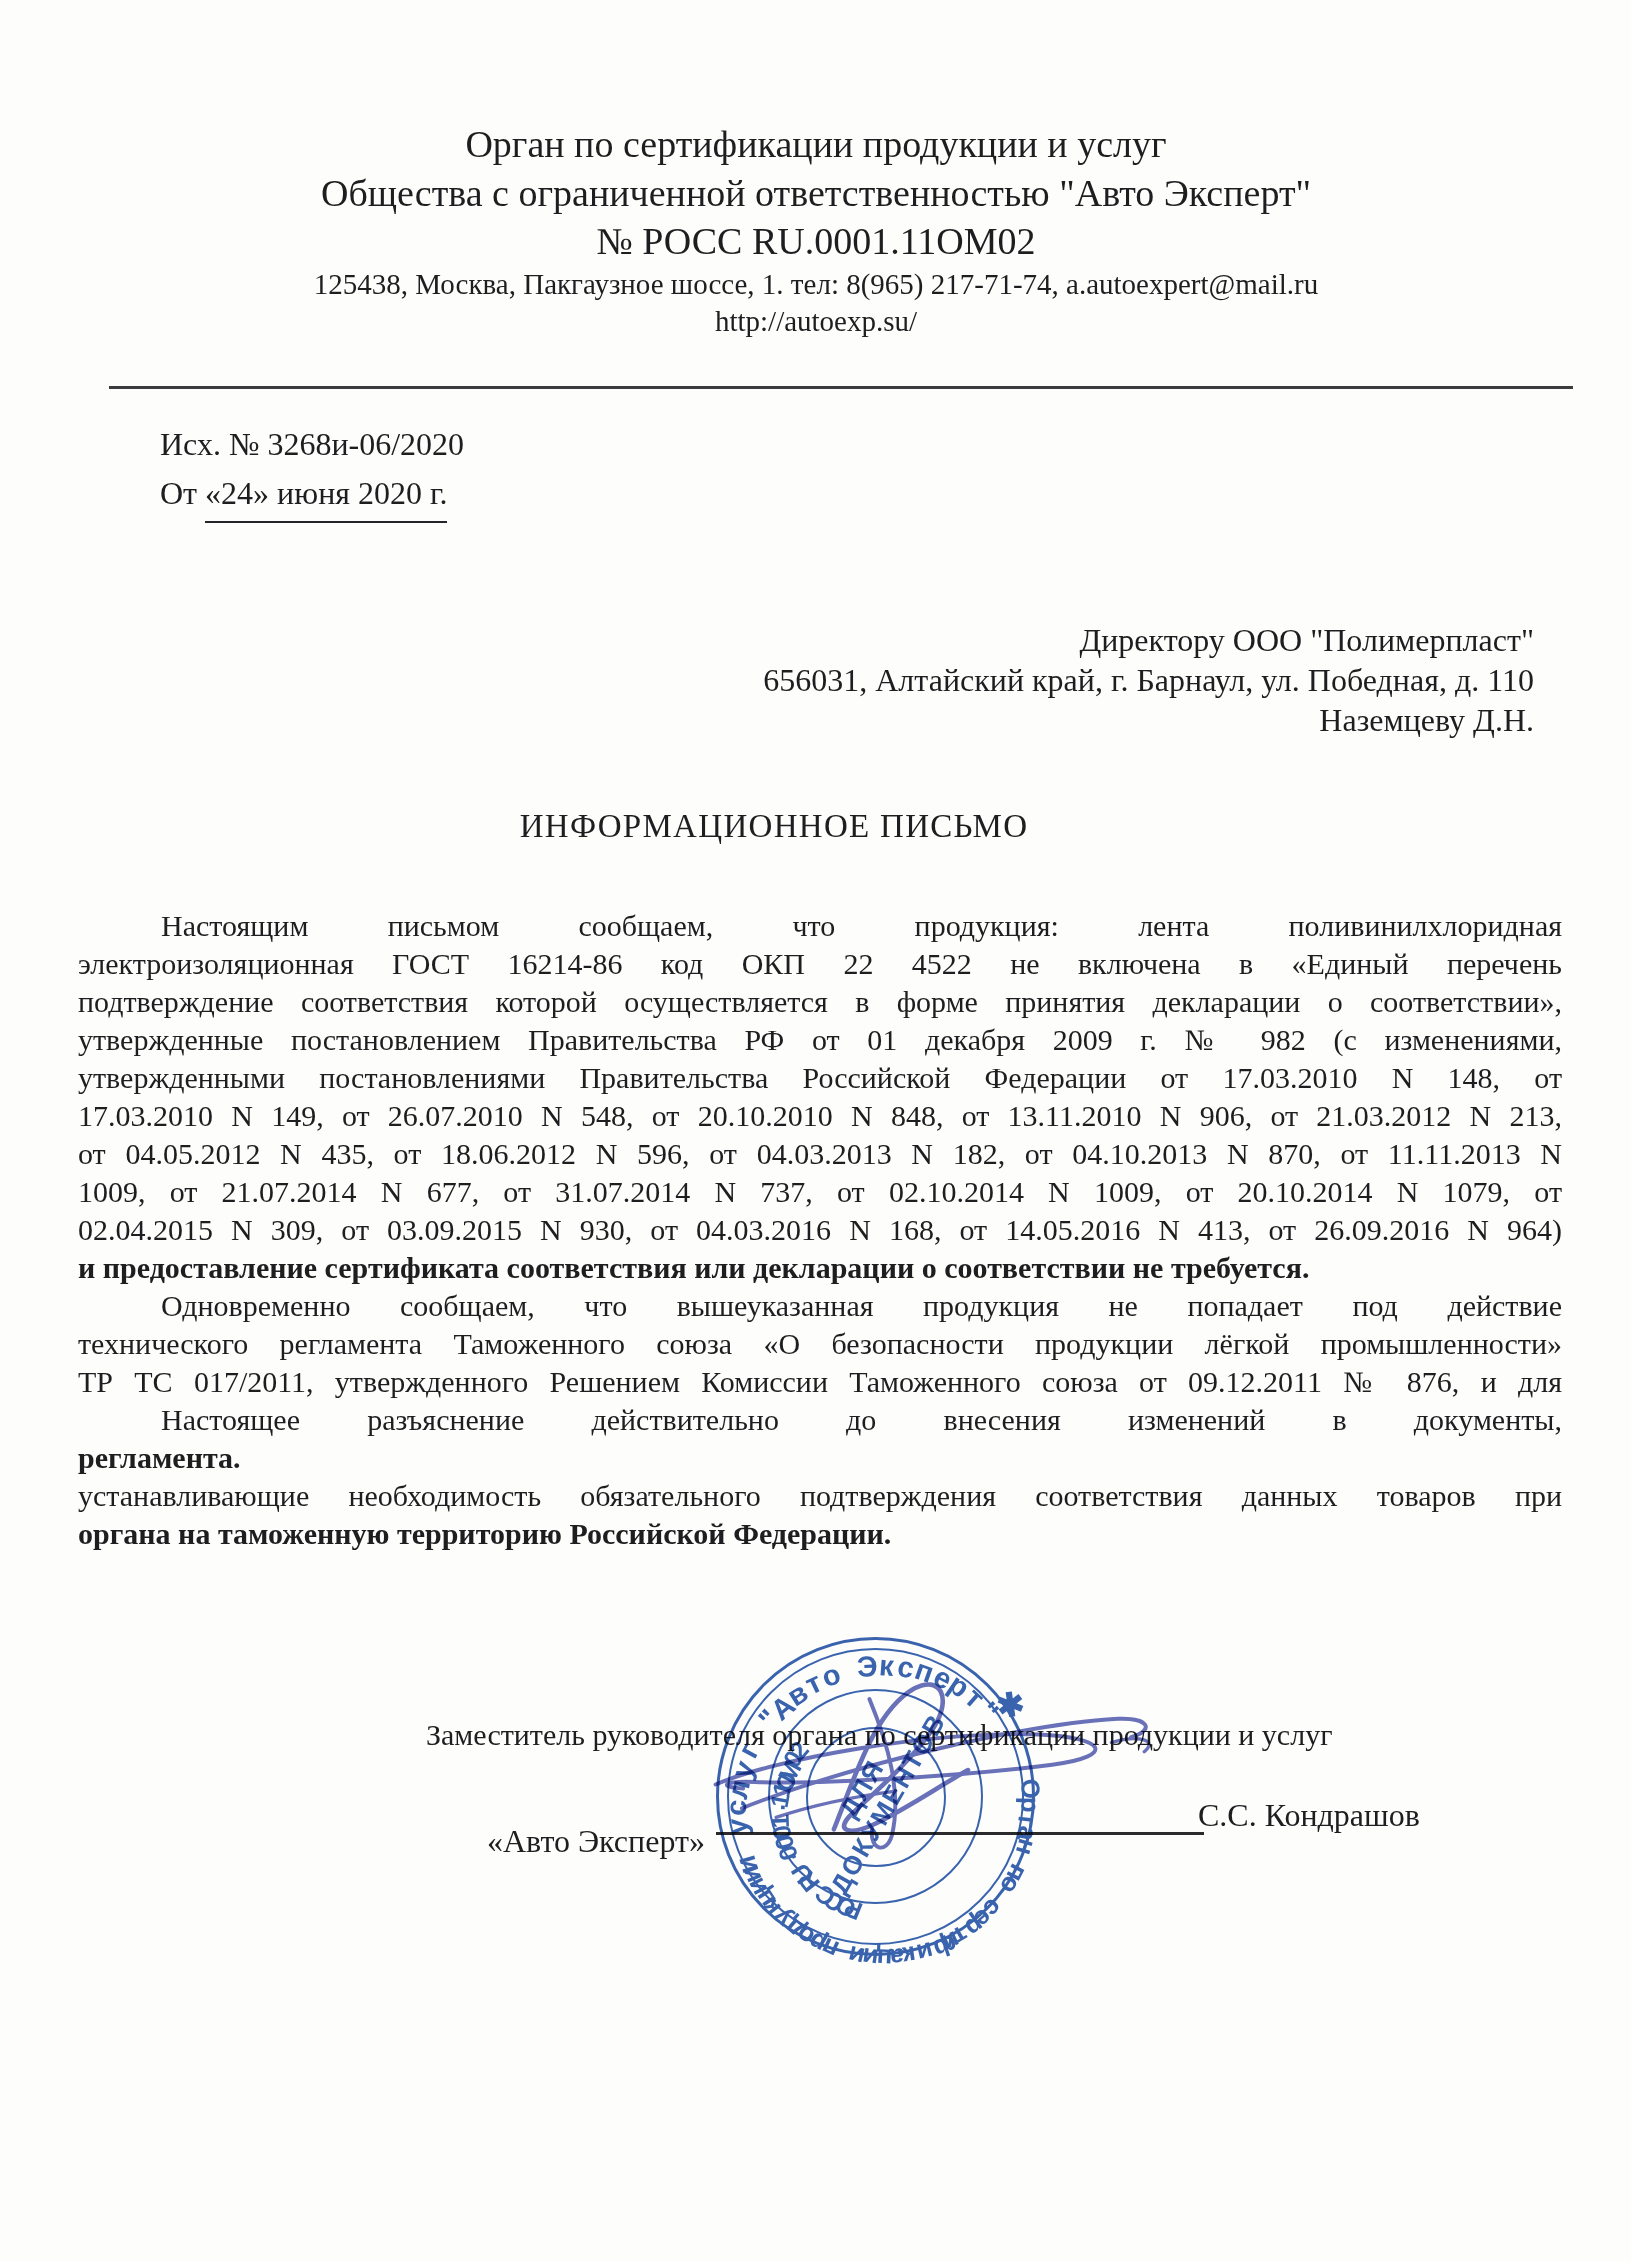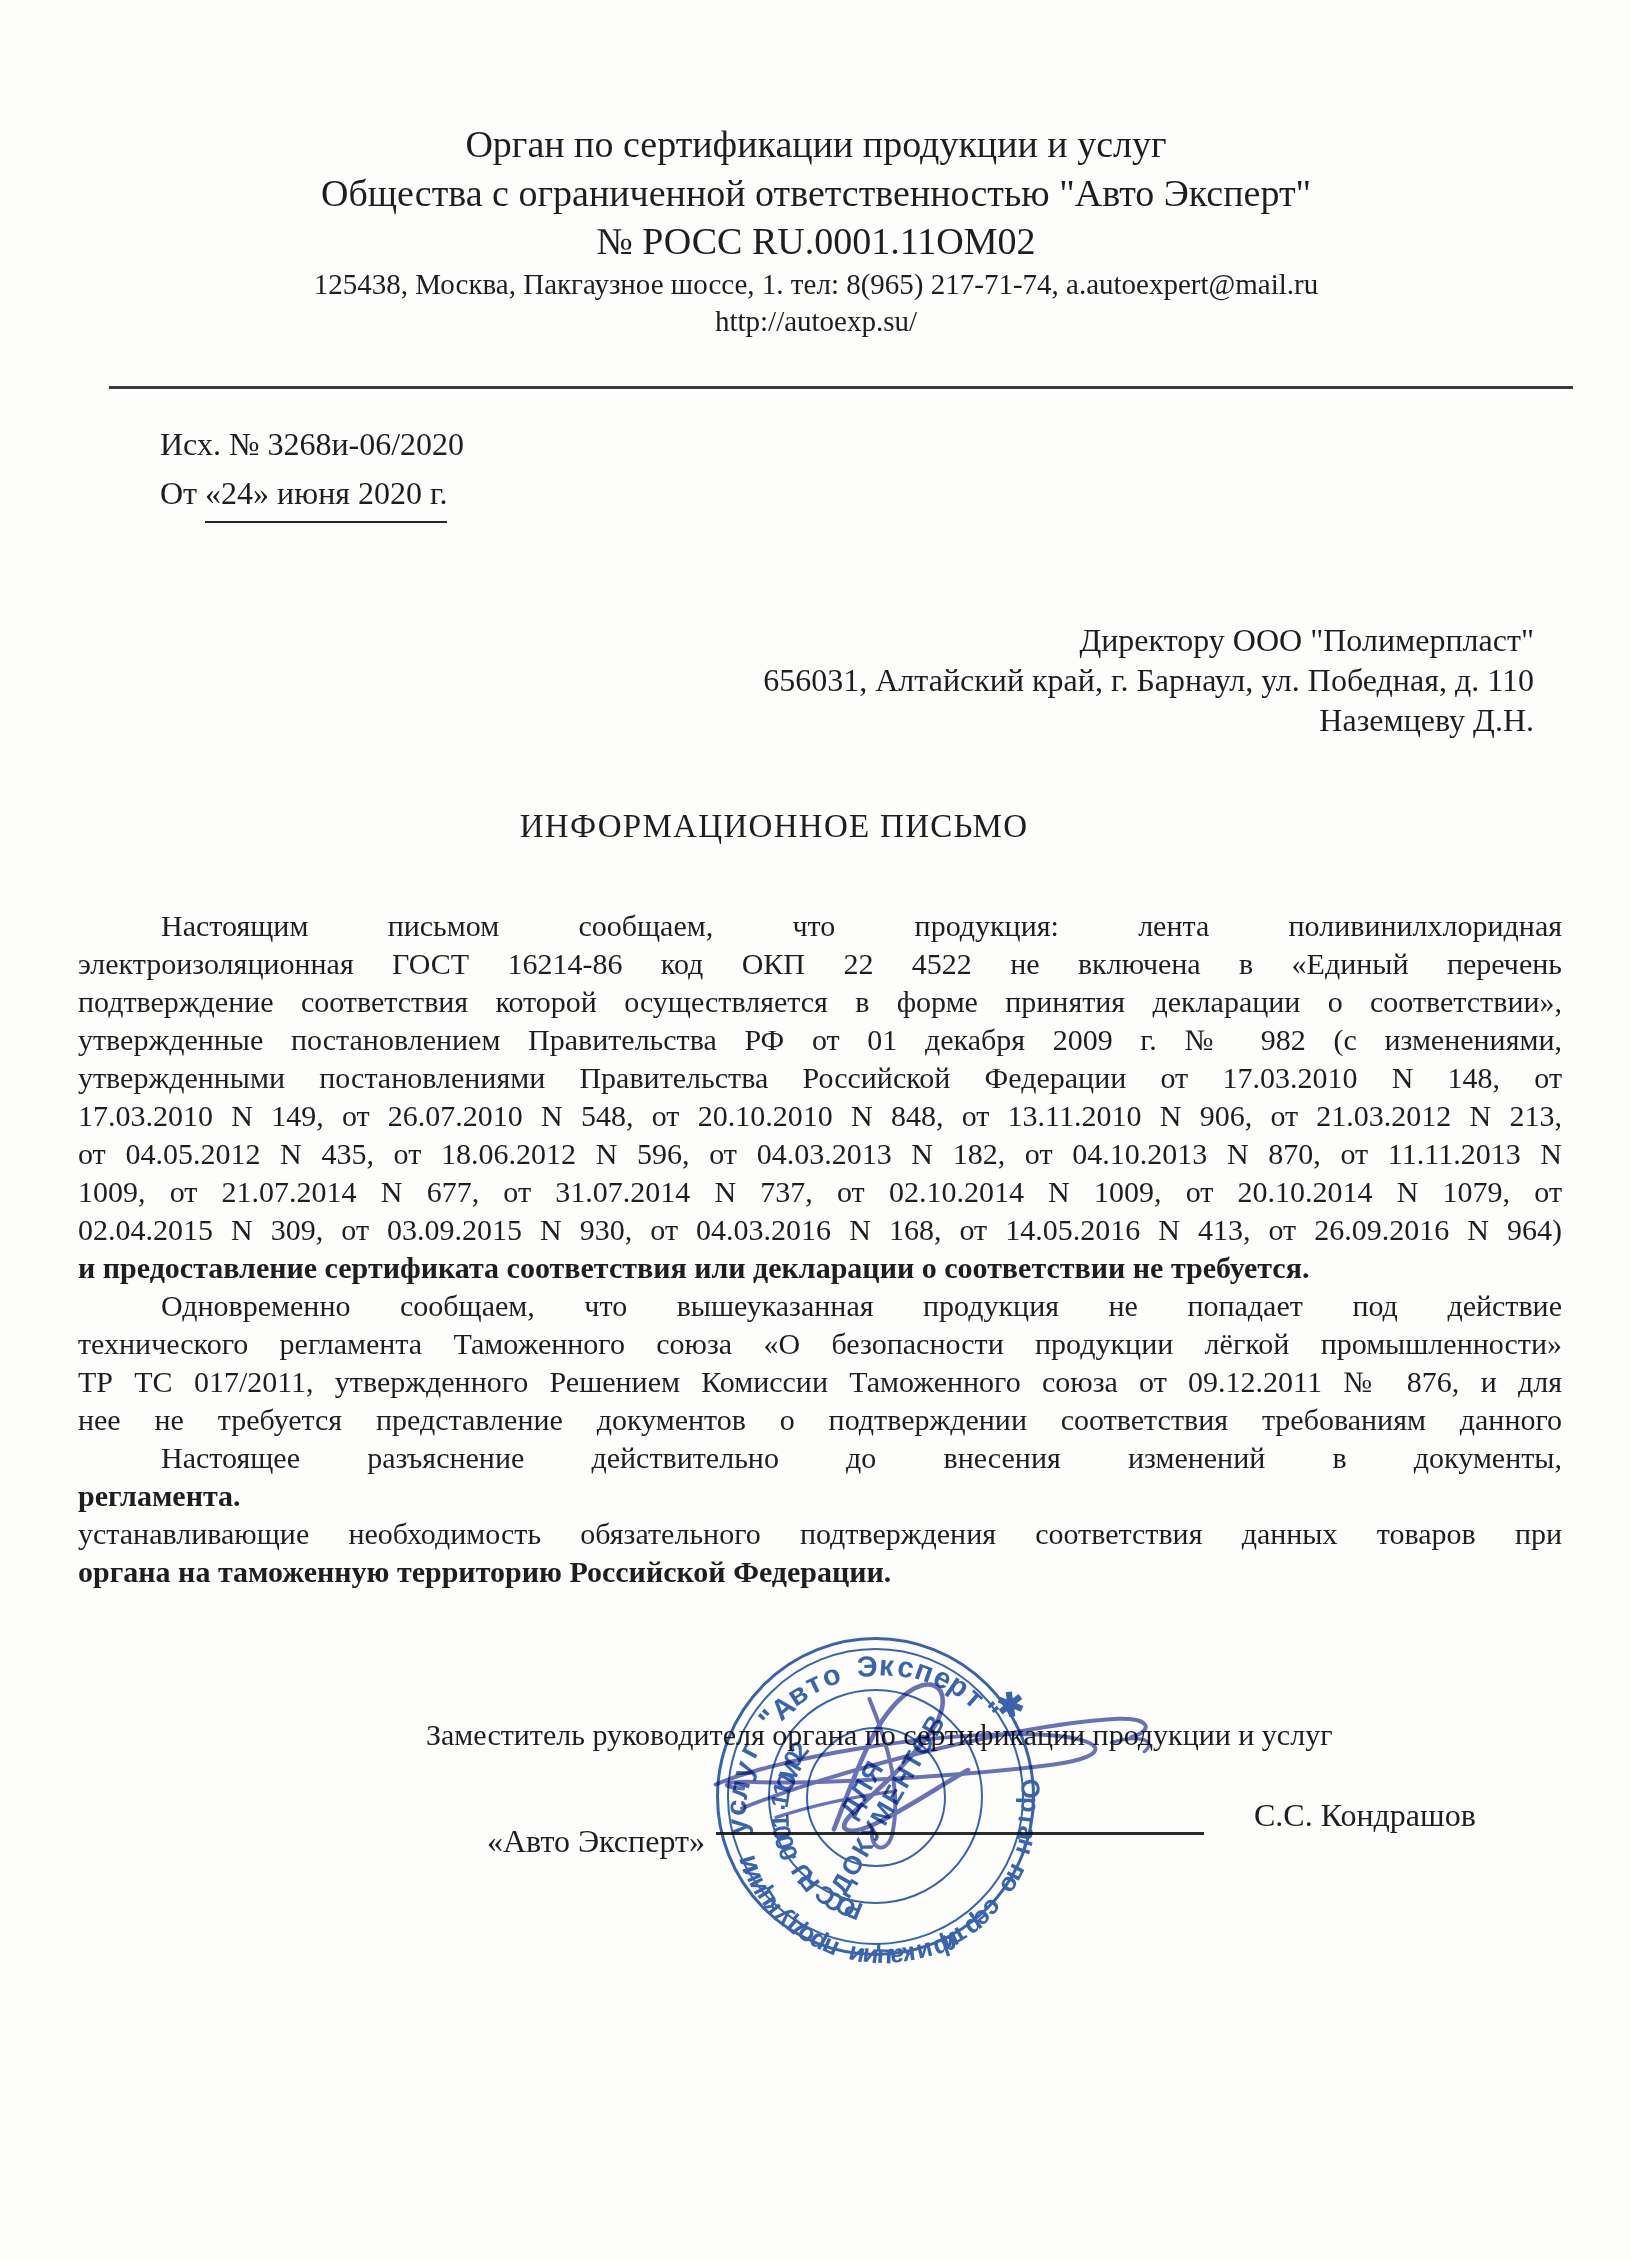--- a/index.html
+++ b/index.html
@@ -22,21 +22,21 @@
   #title{top:808px;left:0;width:1548px;text-align:center;font-size:33px;letter-spacing:1.3px;}
   
   #body-block{top:907px;left:78px;width:1484px;font-size:30px;}
   .jline{line-height:38px;text-align:justify;text-align-last:justify;}
   .jline.last{text-align:left;text-align-last:left;font-weight:bold;}
   .jline.first{padding-left:83px;}
   
   #signoff-position{top:1718px;left:426px;font-size:30px;white-space:nowrap;}
   #signoff-org{top:1797px;left:487px;font-size:32px;white-space:nowrap;margin-top:26px;}
   #signature-line{top:1832px;left:716px;width:488px;height:2.6px;background:#2b2b2e;}
-  #signoff-name{top:1797px;left:1254px;font-size:32px;white-space:nowrap;}
+  #signoff-name{top:1797px;left:1198px;font-size:32px;white-space:nowrap;}
   
   #stamp{top:1632px;left:711px;width:329px;height:329px;mix-blend-mode:multiply;opacity:.93;}
   .ring{position:absolute;border-radius:50%;border-style:solid;}
   #stamp span{font-family:"Liberation Sans", sans-serif;font-weight:bold;}
   #stamp-center{
     position:absolute;left:164px;top:164px;transform:translate(-50%,-50%) rotate(-60deg);
     text-align:center;font-family:"Liberation Sans", sans-serif;font-weight:bold;
     font-size:26px;line-height:30px;letter-spacing:2px;white-space:nowrap;
   }
   #signature-svg{top:1658px;left:684px;mix-blend-mode:multiply;opacity:.9;}
@@ -75,21 +75,20 @@
       <div class="jline">утвержденные постановлением Правительства РФ от 01 декабря 2009 г. № 982 (с изменениями,</div>
       <div class="jline">утвержденными постановлениями Правительства Российской Федерации от 17.03.2010 N 148, от</div>
       <div class="jline">17.03.2010 N 149, от 26.07.2010 N 548, от 20.10.2010 N 848, от 13.11.2010 N 906, от 21.03.2012 N 213,</div>
       <div class="jline">от 04.05.2012 N 435, от 18.06.2012 N 596, от 04.03.2013 N 182, от 04.10.2013 N 870, от 11.11.2013 N</div>
       <div class="jline">1009, от 21.07.2014 N 677, от 31.07.2014 N 737, от 02.10.2014 N 1009, от 20.10.2014 N 1079, от</div>
       <div class="jline">02.04.2015 N 309, от 03.09.2015 N 930, от 04.03.2016 N 168, от 14.05.2016 N 413, от 26.09.2016 N 964)</div>
       <div class="jline last">и предоставление сертификата соответствия или декларации о соответствии не требуется.</div>
       <div class="jline first">Одновременно сообщаем, что вышеуказанная продукция не попадает под действие</div>
       <div class="jline">технического регламента Таможенного союза «О безопасности продукции лёгкой промышленности»</div>
       <div class="jline">ТР ТС 017/2011, утвержденного Решением Комиссии Таможенного союза от 09.12.2011 № 876,  и для</div>
-      <div class="jline">нее не требуется представление документов о подтверждении соответствия требованиям данного</div>
       <div class="jline first">Настоящее разъяснение действительно до внесения изменений в документы,</div>
       <div class="jline last">регламента.</div>
       <div class="jline">устанавливающие необходимость обязательного подтверждения соответствия данных товаров при</div>
       <div class="jline last">органа на таможенную территорию Российской Федерации.</div>
     </div>
 
   <div class="abs" id="signoff-position">Заместитель руководителя органа по сертификации продукции и услуг</div>
   <div class="abs" id="signoff-org">«Авто Эксперт»</div>
   <div class="abs" id="signature-line"></div>
   <div class="abs" id="signoff-name">С.С. Кондрашов</div>

